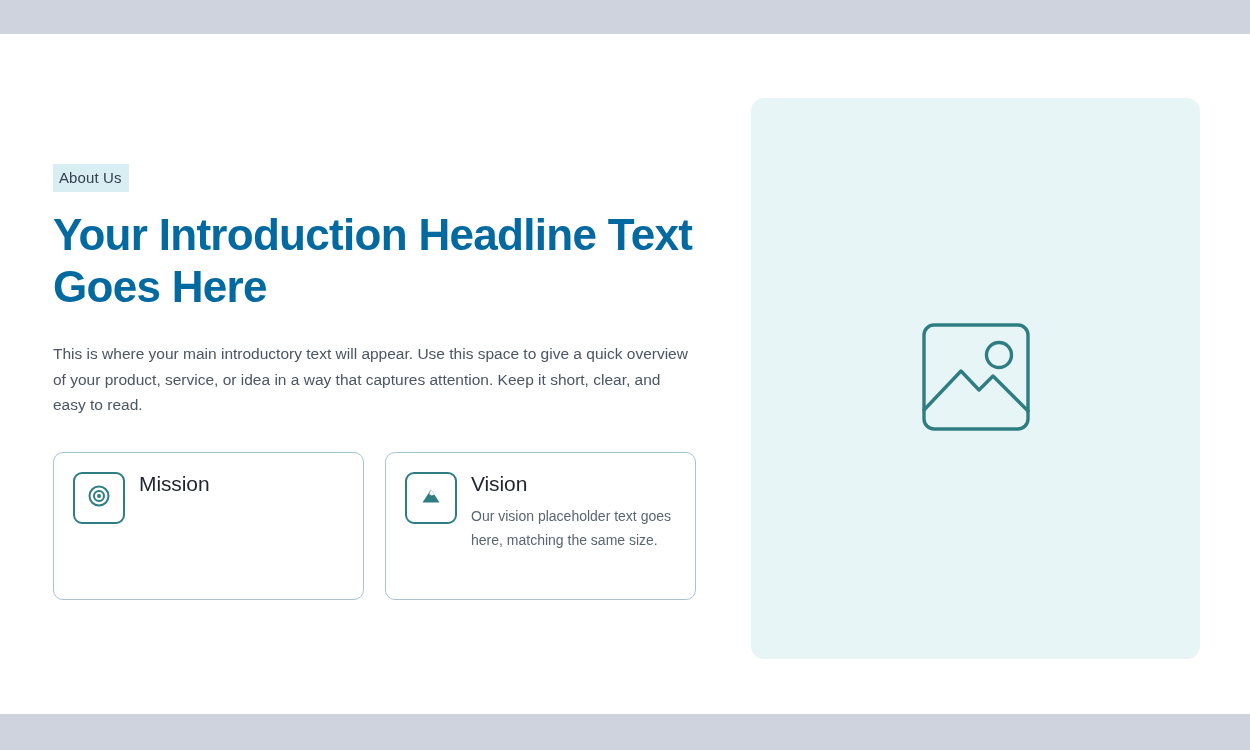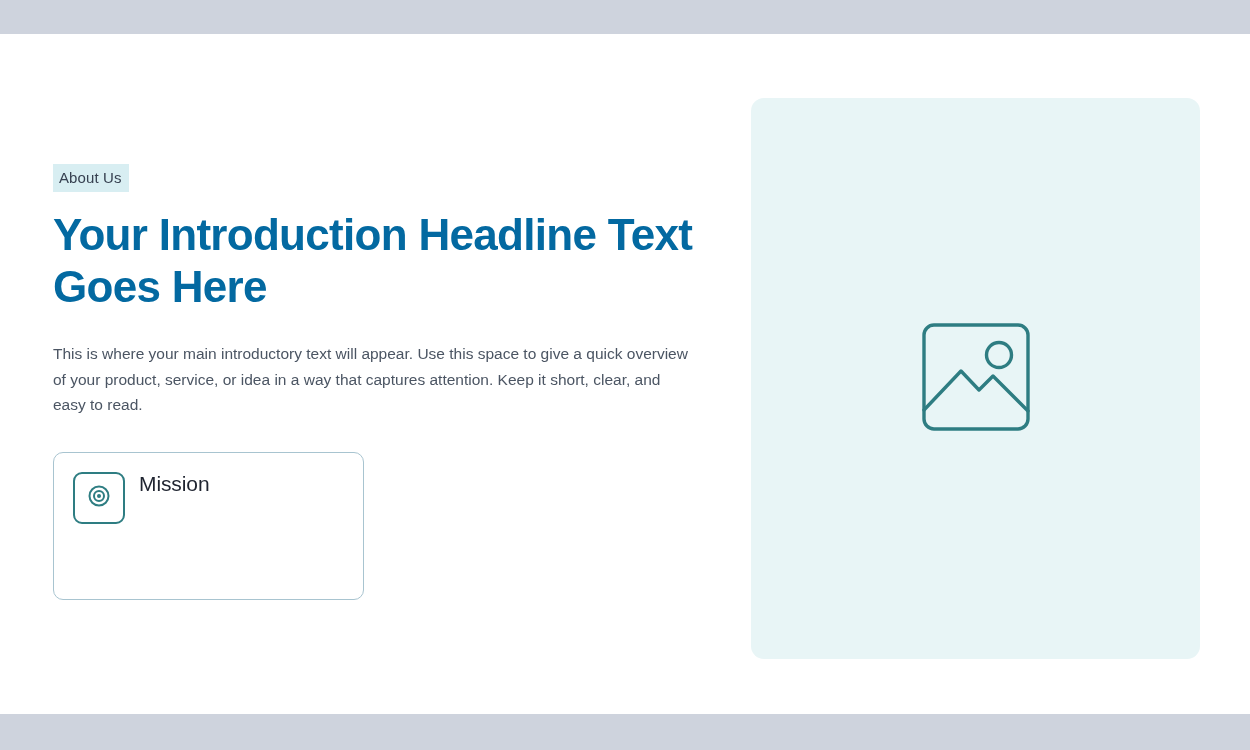--- a/index.html
+++ b/index.html
@@ -174,20 +174,34 @@
                 <circle cx="13" cy="13" r="5"></circle>
                 <circle cx="13" cy="13" r="2" fill="#2e7d82" stroke="none"></circle>
               </svg>
             </span>
           </div>
           <div class="card-body">
             <div class="card-title">Mission</div>
           </div>
         </div>
 
+        <div class="feature-card">
+          <div class="icon-box">
+            <span>
+              <svg width="26" height="26" viewBox="0 0 26 26">
+                <path d="M13 6.5 L21.5 19.5 L4.5 19.5 Z" fill="#2e7d82"></path>
+                <path d="M13 6.5 L16.4 11.7 L13.6 12.6 L11.2 11.3 Z" fill="#ffffff"></path>
+              </svg>
+            </span>
+          </div>
+          <div class="card-body">
+            <div class="card-title">Vision</div>
+            <div class="card-text">Our vision placeholder text goes here, matching the same size.</div>
+          </div>
+        </div>
 
       </div>
     </div>
 
     <div class="image-panel">
       <span class="placeholder-icon">
         <svg width="110" height="110" viewBox="0 0 110 110" fill="none" stroke="#2e7d82" stroke-width="3.4" stroke-linejoin="round" stroke-linecap="round">
           <rect x="3" y="3" width="104" height="104" rx="10" ry="10"></rect>
           <circle cx="78" cy="33" r="12.5"></circle>
           <path d="M3 88 L40 49 L58 68 L72 54 L107 89"></path>

